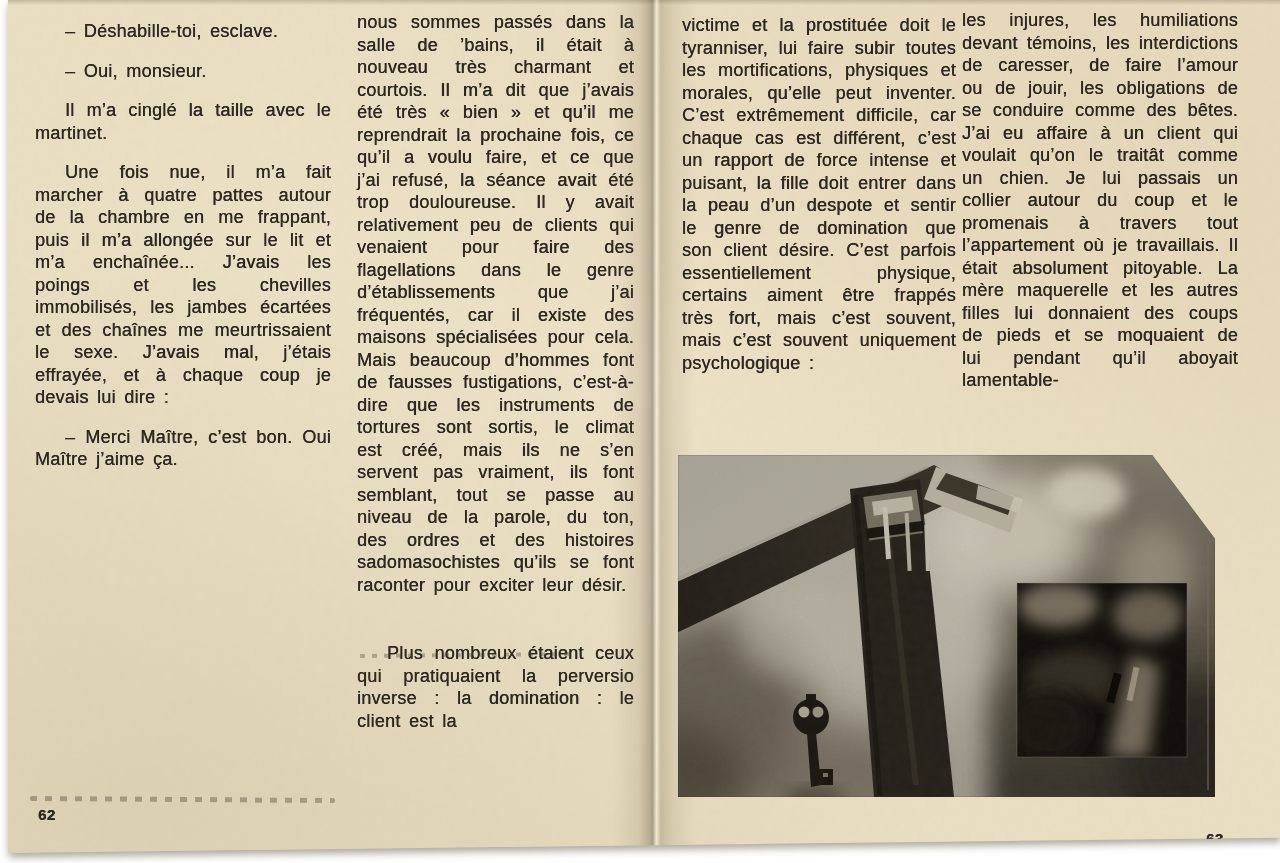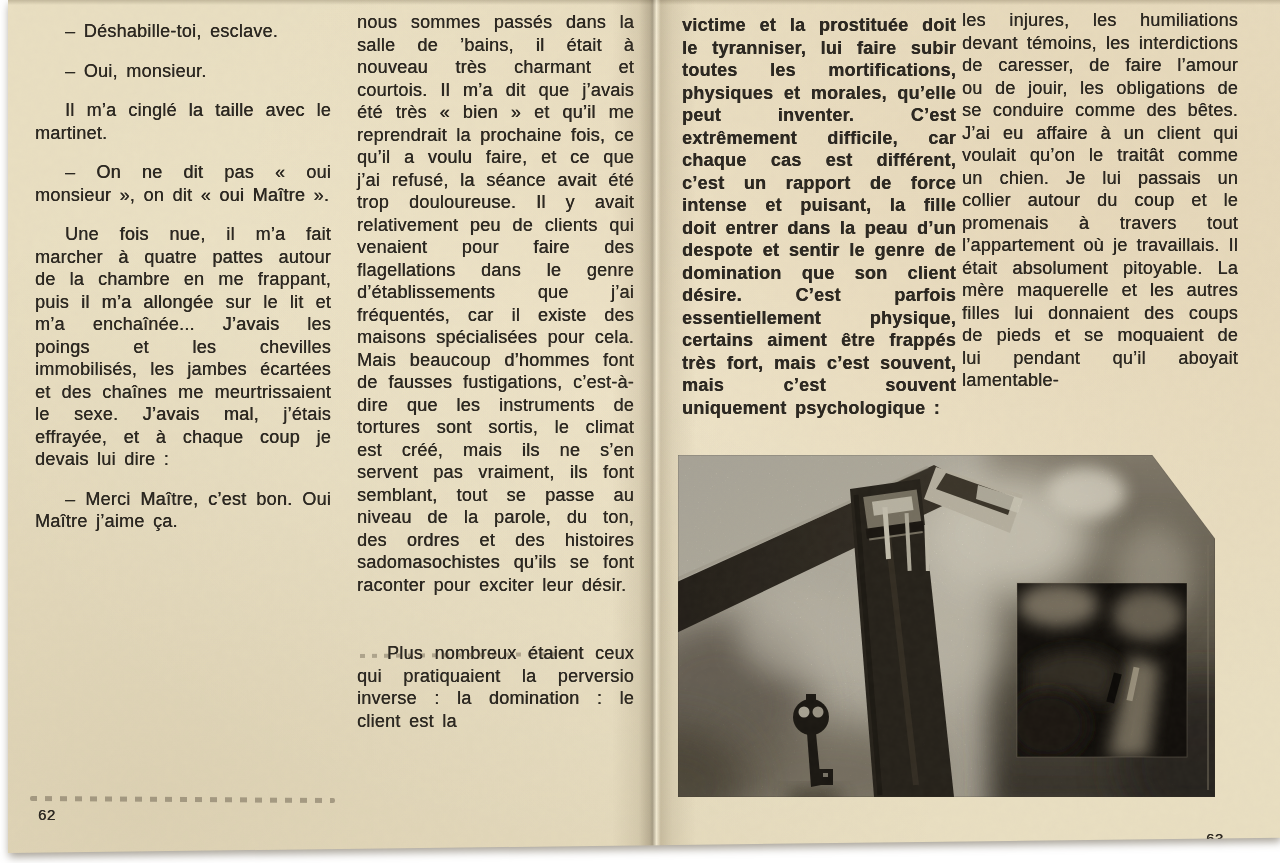--- a/index.html
+++ b/index.html
@@ -24,23 +24,23 @@
   .page-left{left:0;width:632px;}
   .page-right{left:632px;width:640px;}
   .col{position:absolute;text-align:justify;color:#2b2721;font-size:18px;line-height:22.5px;
     word-spacing:3.2px;letter-spacing:.25px;hyphens:auto;-webkit-hyphens:auto;
     text-shadow:.35px 0 0 currentColor;}
   .col p{margin:0;}
   .col p + p{margin-top:17px;}
   .col p.indent{text-indent:30px;}
   .col1{left:27px;top:20px;width:296px;}
   .col2{left:349px;top:11px;width:277px;}
-  .col3{left:42px;top:14px;width:274px;font-weight:bold;}
+  .col3{left:42px;top:14px;width:274px;}
   .col4{left:322px;top:9px;width:276px;}
-  .folio{position:absolute;font-size:15px;font-weight:normal;color:#2b2721;letter-spacing:.5px;
+  .folio{position:absolute;font-size:15px;font-weight:bold;color:#2b2721;letter-spacing:.5px;
     text-shadow:.3px 0 0 currentColor;}
   .folio-left{left:30px;top:806px;}
   .folio-right{left:566px;top:802px;margin-top:28px;}
   .photo{position:absolute;left:38px;top:455px;width:537px;height:342px;}
   .photo svg{display:block;}
   .smudge{position:absolute;opacity:.45;pointer-events:none;}
   .smudge1{left:22px;top:797px;width:305px;height:5px;border-radius:2px;transform:rotate(.4deg);
     background:repeating-linear-gradient(90deg, rgba(60,50,38,.8) 0 7px, rgba(60,50,38,0) 7px 15px);}
   .smudge2{left:352px;top:653px;width:215px;height:4px;transform:rotate(-.5deg);
     background:repeating-linear-gradient(90deg, rgba(60,50,38,.7) 0 5px, rgba(60,50,38,0) 5px 12px);}
@@ -51,21 +51,20 @@
 
 <div class="scan">
   <div class="paper">
     <div class="top-edge"></div>
 
     <div class="page page-left">
       <div class="col col1">
           <p class="indent">– Déshabille-toi, esclave.</p>
           <p class="indent">– Oui, monsieur.</p>
           <p class="indent">Il m’a cinglé la taille avec le martinet.</p>
-          <p class="indent">– On ne dit pas « oui monsieur », on dit « oui Maître ».</p>
           <p class="indent">Une fois nue, il m’a fait marcher à quatre pattes autour de la chambre en me frappant, puis il m’a allongée sur le lit et m’a enchaînée... J’avais les poings et les chevilles immobilisés, les jambes écartées et des chaînes me meurtrissaient le sexe. J’avais mal, j’étais effrayée, et à chaque coup je devais lui dire :</p>
           <p class="indent">– Merci Maître, c’est bon. Oui Maître j’aime ça.</p>
         </div>
       <div class="col col2">
           <p class="">nous sommes passés dans la salle de ’bains, il était à nouveau très charmant et courtois. Il m’a dit que j’avais été très « bien » et qu’il me reprendrait la prochaine fois, ce qu’il a voulu faire, et ce que j’ai refusé, la séance avait été trop douloureuse. Il y avait relativement peu de clients qui venaient pour faire des flagellations dans le genre d’établissements que j’ai fréquentés, car il existe des maisons spécialisées pour cela. Mais beaucoup d’hommes font de fausses fustigations, c’est-à-dire que les instruments de tortures sont sortis, le climat est créé, mais ils ne s’en servent pas vraiment, ils font semblant, tout se passe au niveau de la parole, du ton, des ordres et des histoires sadomasochistes qu’ils se font raconter pour exciter leur désir.</p>
           <p class="indent" style="margin-top: 46px;">Plus nombreux étaient ceux qui pratiquaient la perversio inverse : la domination : le client est la</p>
         </div>
       <div class="folio folio-left">62</div>
     </div>
 

